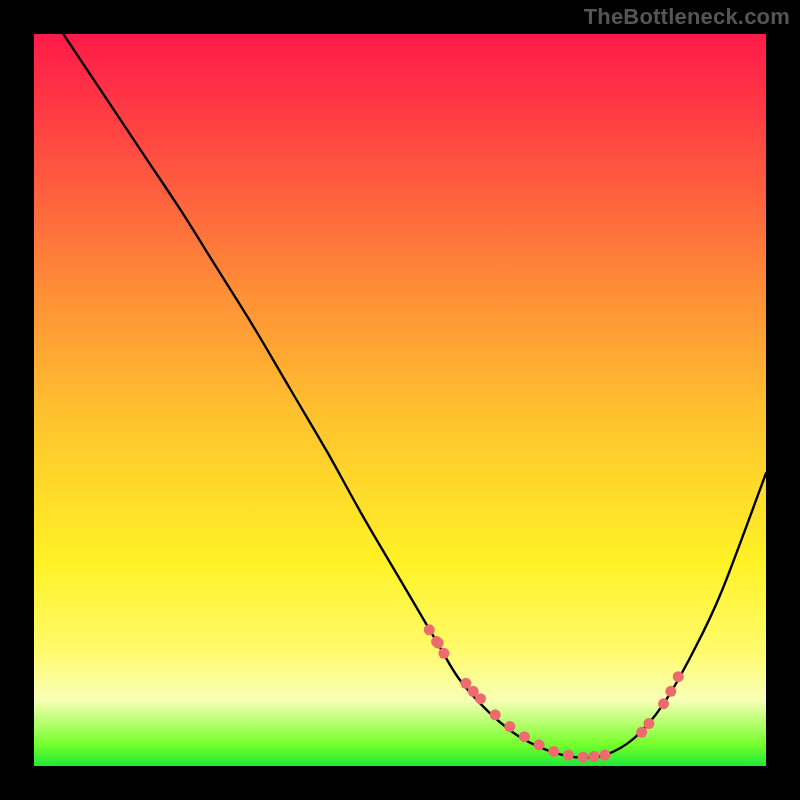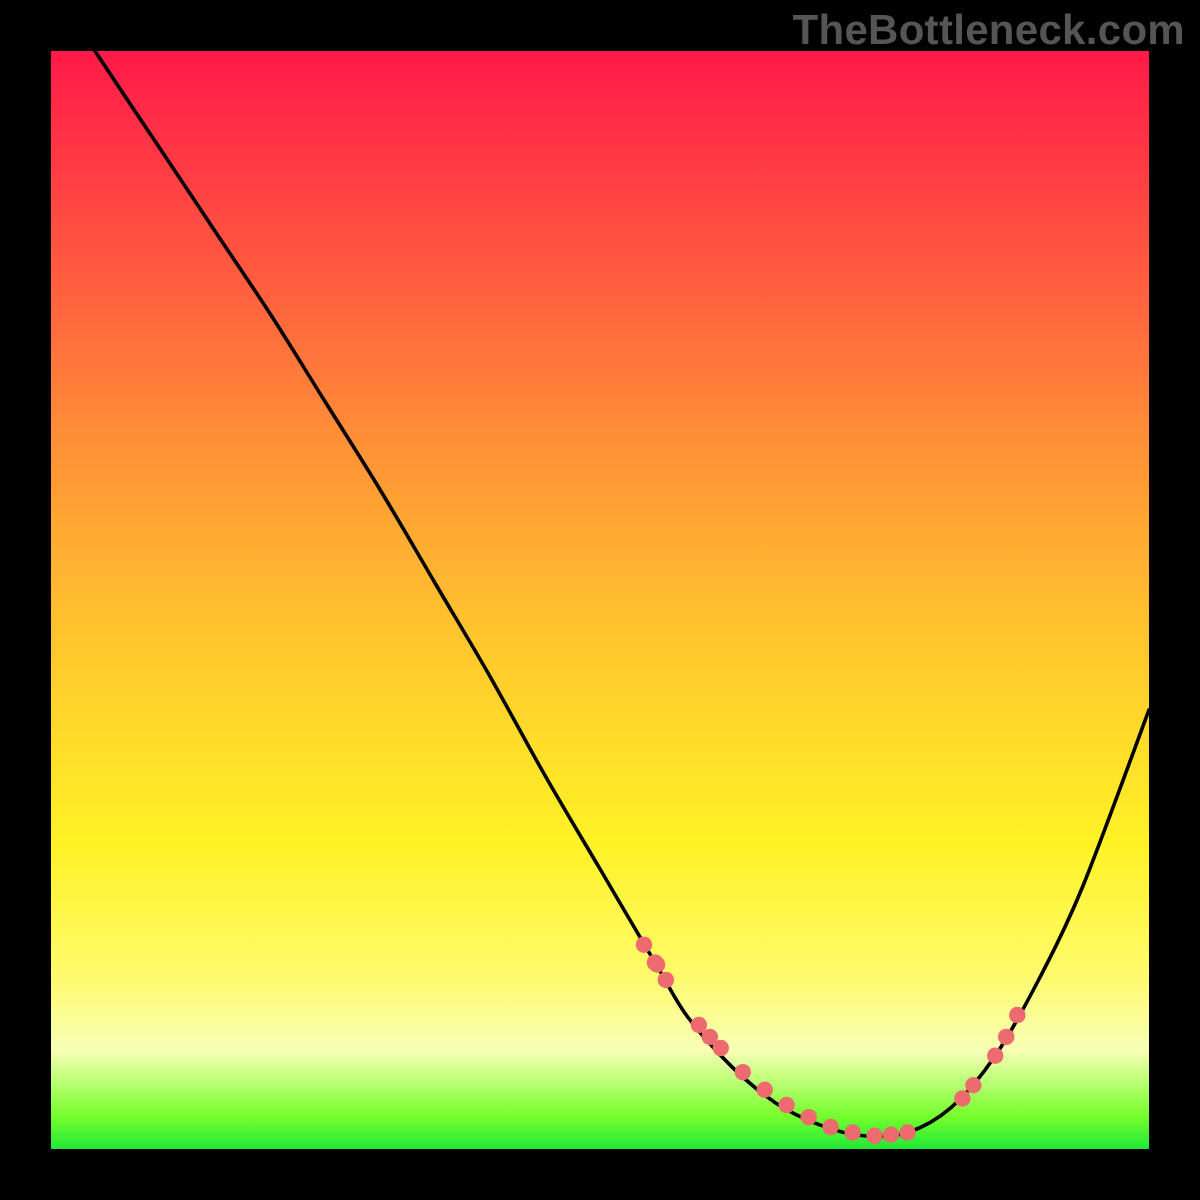--- a/index.html
+++ b/index.html
@@ -14,21 +14,21 @@
   .wrap {
     position: relative;
     width: 800px;
     height: 800px;
   }
   .watermark {
     position: absolute;
     top: 4px;
     right: 10px;
     color: #555;
-    font-size: 28px;
+    font-size: 22px;
     font-weight: 600;
     letter-spacing: 0.2px;
     user-select: none;
   }
   .plot-frame {
     position: absolute;
     left: 34px;
     top: 34px;
     width: 732px;   
     height: 732px;

